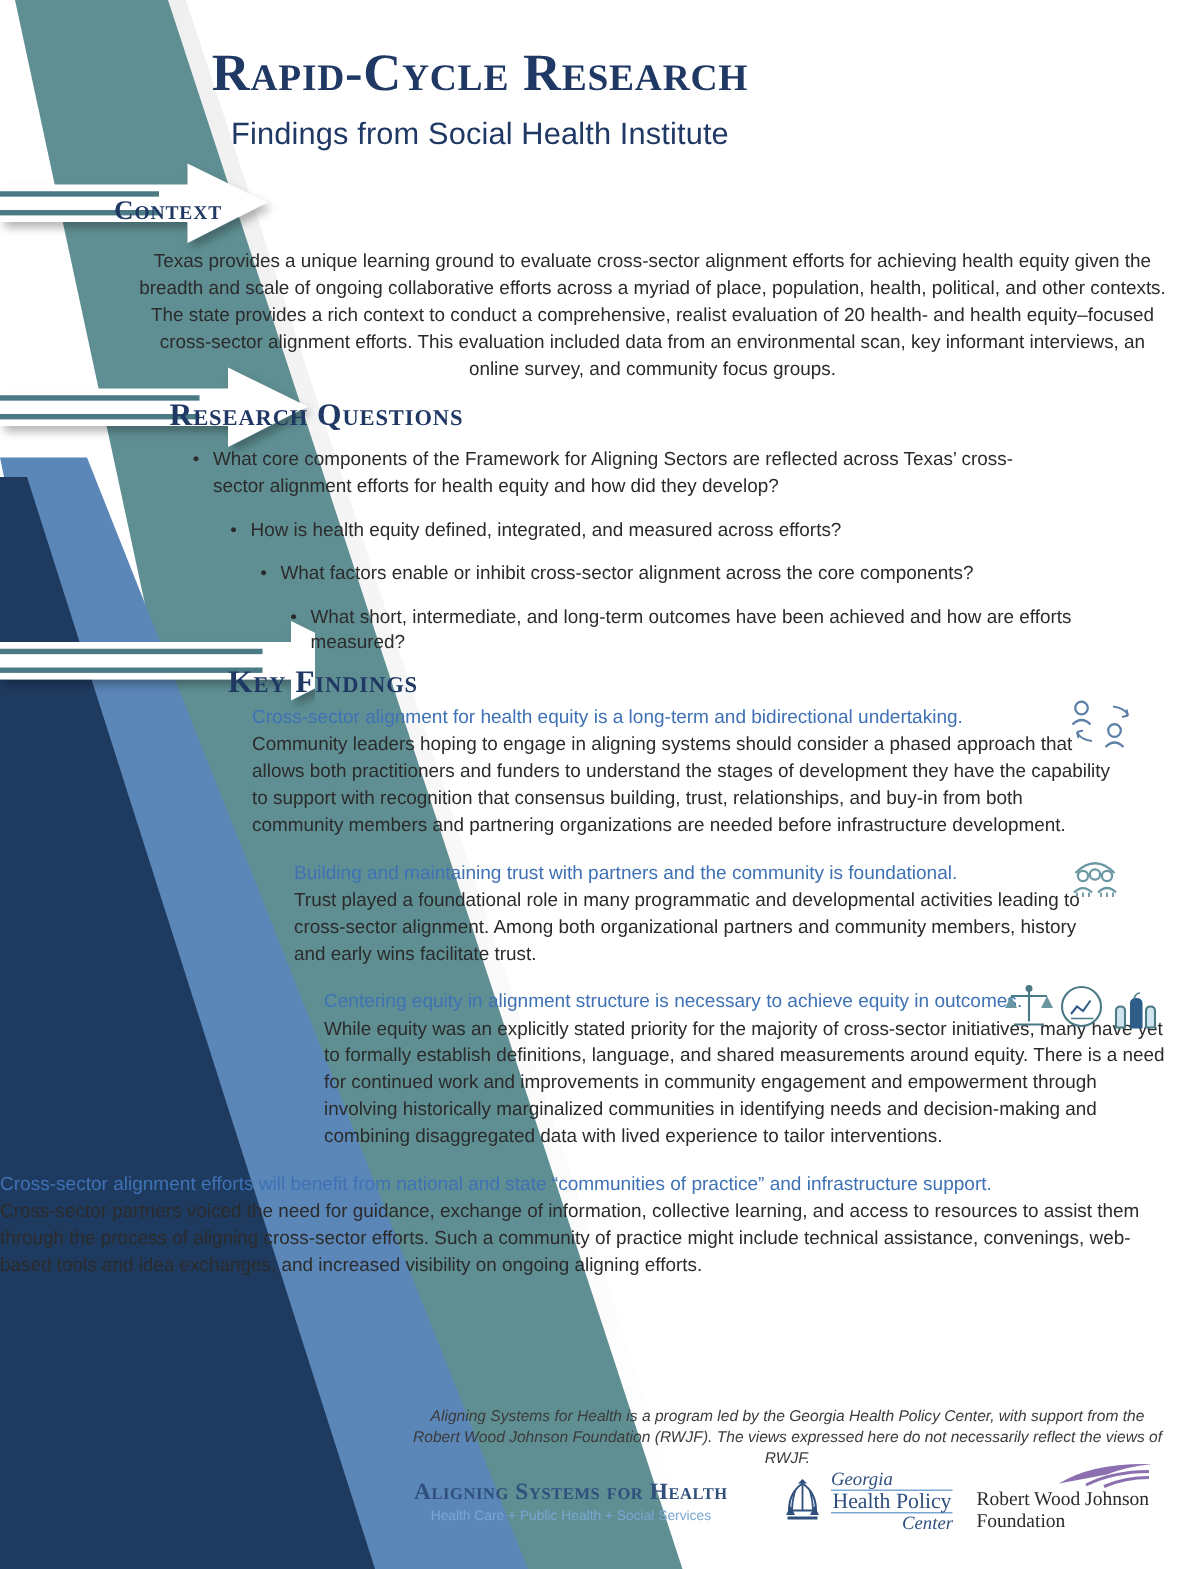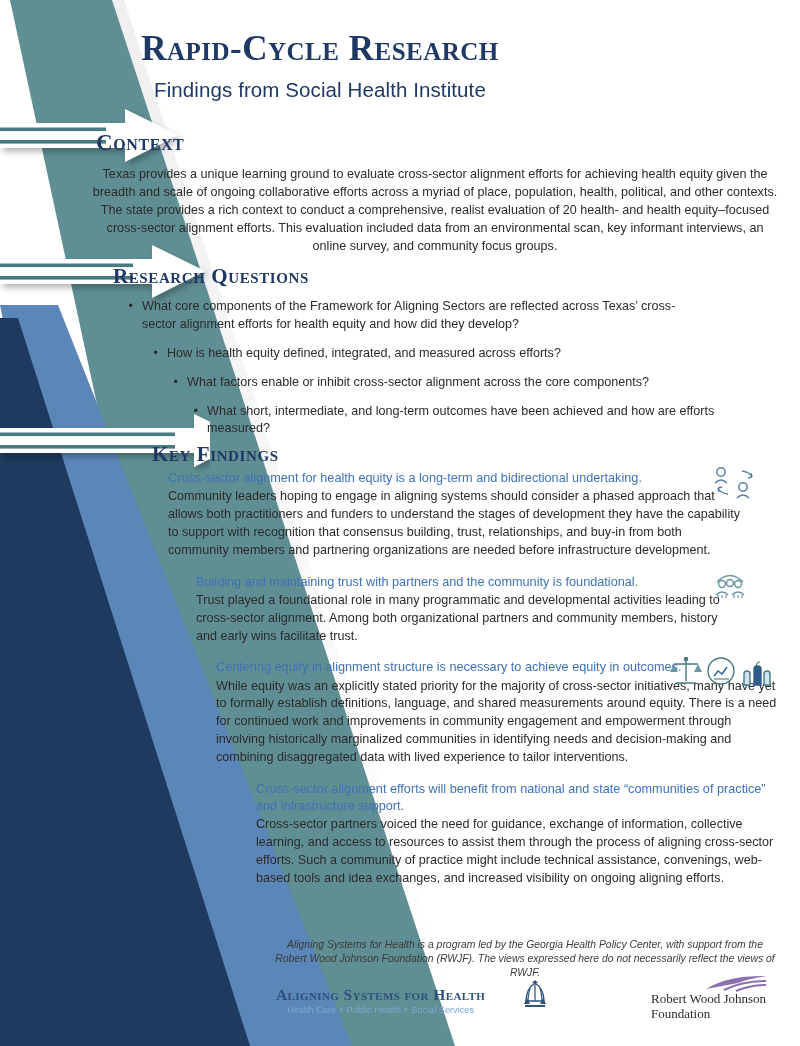--- a/index.html
+++ b/index.html
@@ -41,21 +41,21 @@
     letter-spacing:.1px;
   }
 
   .section-head {
     font-family:"Liberation Serif", serif;
     font-variant:small-caps;
     font-weight:bold;
     color:#1f3864;
     letter-spacing:.6px;
   }
-  #head-context   { position:absolute; left:96px;  top:130px; font-size:23px; }
+  #head-context   { position:absolute; left:76px;  top:130px; font-size:18px; }
   #head-questions { position:absolute; left:113px; top:264px; font-size:21px; }
   #head-findings  { position:absolute; left:152px; top:442px; font-size:21px; }
 
   .body-text { font-size:12.6px; color:#2b2b2b; line-height:1.42; }
 
   #context-para {
     position:absolute; left:90px; top:166px; width:690px;
     text-align:center;
   }
 
@@ -71,21 +71,21 @@
   #findings { position:absolute; left:0; top:470px; width:800px; }
   .finding { position:relative; margin-bottom:9px; }
   .f-head {
     font-size:12.7px; font-weight:normal; color:#3f72b5;
     line-height:1.35; margin-bottom:1px;
   }
   .f-body { font-size:12.6px; color:#2b2b2b; line-height:1.42; }
   .f1 { padding-left:168px; padding-right:55px; }
   .f2 { padding-left:196px; padding-right:62px; margin-top:14px; }
   .f3 { padding-left:216px; padding-right:22px; margin-top:14px; }
-  .f4 { padding-left:256px; padding-right:18px; margin-top:14px; }
+  .f4 { padding-right:18px; margin-top:14px; }
 
   .f-icons { position:absolute; pointer-events:none; }
   .i1 { right:44px;  top:-4px; }
   .i2 { right:52px;  top:-4px; }
   .i3 { right:28px;  top:-4px; }
 
   #attribution {
     position:absolute; left:275px; top:938px; width:500px;
     font-family:Liberation Sans, sans-serif;
     font-style:italic;
@@ -292,20 +292,25 @@
         <svg width="28" height="30" viewBox="0 0 28 30">
           <path d="M14 3 q9 6 9 18 h-18 q0 -12 9 -18 z" fill="none" stroke="#2f4f7d" stroke-width="1.4"></path>
           <path d="M14 4 v17" stroke="#2f4f7d" stroke-width="1.2"></path>
           <path d="M9 8 q-2 7 -2 13" stroke="#2f4f7d" stroke-width="1.1" fill="none"></path>
           <path d="M19 8 q2 7 2 13" stroke="#2f4f7d" stroke-width="1.1" fill="none"></path>
           <path d="M3 24 l3 -6 l3 6 z" fill="#2f4f7d"></path>
           <path d="M19 24 l3 -6 l3 6 z" fill="#2f4f7d"></path>
           <path d="M11 3 l3 -3 l3 3 z" fill="#2f4f7d"></path>
           <rect x="4" y="25" width="20" height="2" fill="#2f4f7d"></rect>
         </svg>
+        <div style="font-family:'Liberation Serif', serif; color:#2f4f7d; line-height:1.0;">
+          <div style="font-style:italic; font-size:12.5px;">Georgia</div>
+          <div style="font-size:14.5px; border-top:1px solid #7aa7d4; border-bottom:1px solid #7aa7d4; padding:0 1px;">Health Policy</div>
+          <div style="font-style:italic; font-size:12.5px; text-align:right;">Center</div>
+        </div>
       </div>
     </div>
 
     <div class="logo" id="logo-rwjf">
       <svg width="70" height="18" viewBox="0 0 70 18" style="position:absolute; right:-6px; top:-4px;">
         <path d="M4 15 q22 -14 62 -13 q-18 2 -30 7" fill="#8b6fae"></path>
         <path d="M22 16 q18 -9 42 -9" stroke="#8b6fae" stroke-width="2" fill="none"></path>
         <path d="M34 17 q14 -6 30 -6" stroke="#8b6fae" stroke-width="2" fill="none"></path>
       </svg>
       <div class="rwjf-text">

